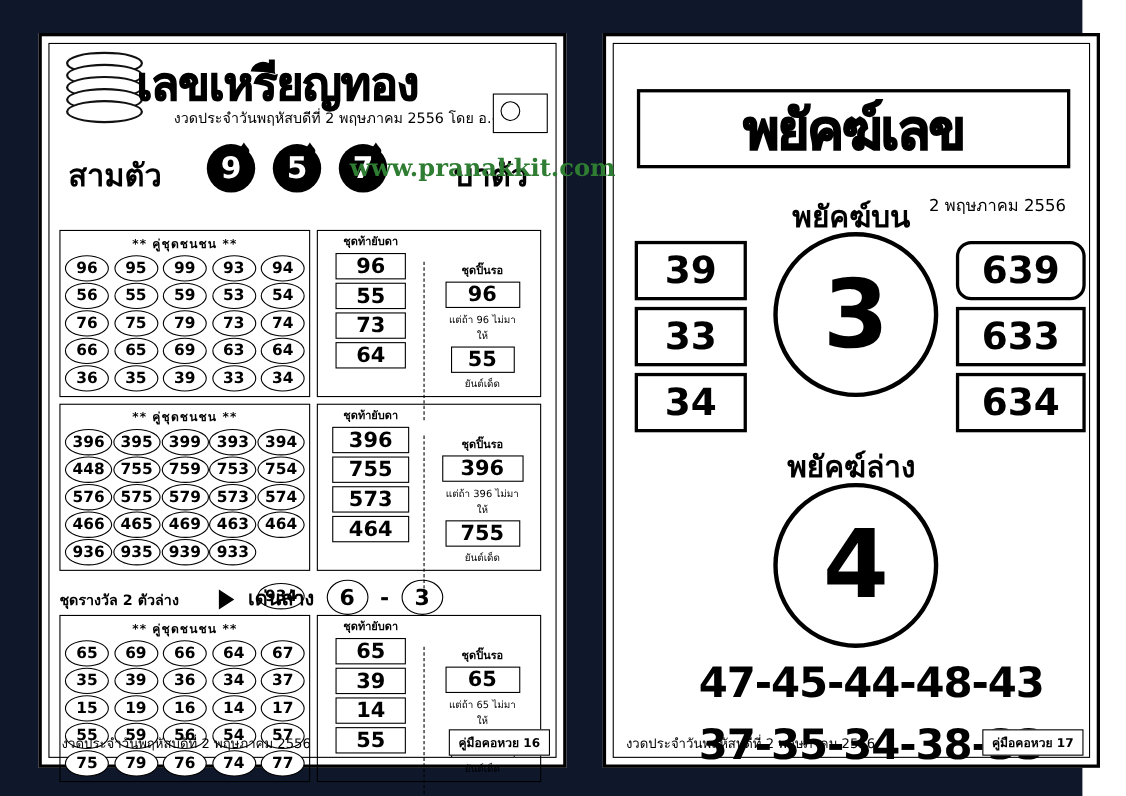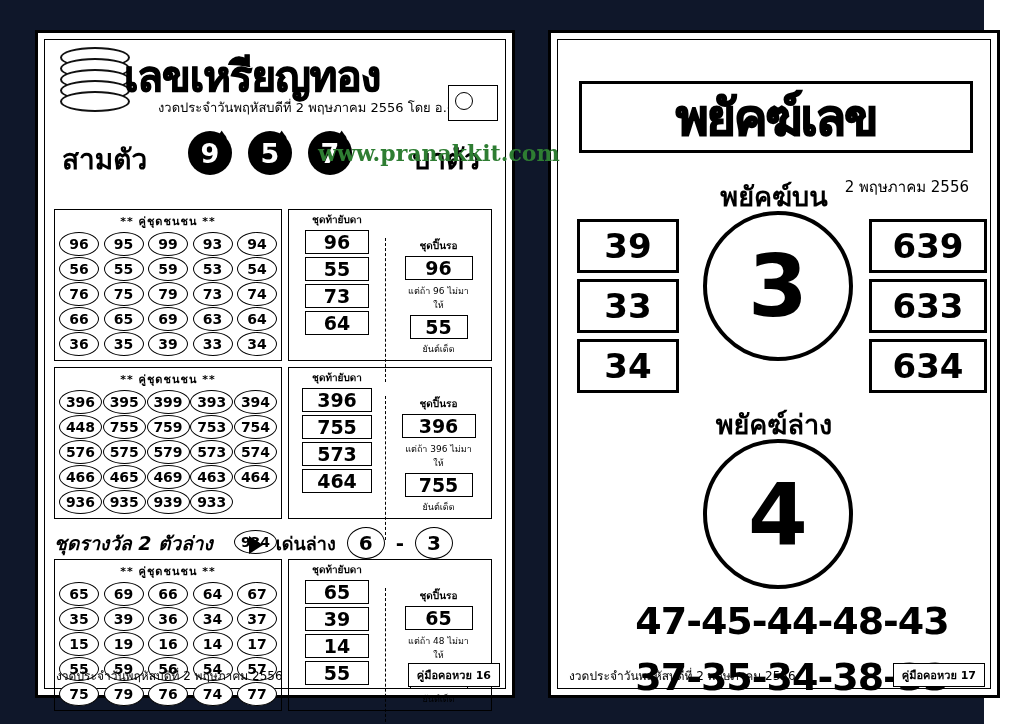--- a/index.html
+++ b/index.html
@@ -326,21 +326,21 @@
         <div class="side-head">ชุดปิ๊นรอ</div>
         <div class="rect-num" style="width:72px;">396</div>
         <div class="mini-text" style="margin-top:4px;">แต่ถ้า 396 ไม่มา</div>
         <div class="mini-text">ให้</div>
         <div class="rect-num" style="width:66px;">755</div>
         <div class="mini-text" style="margin-top:3px;">ยันต์เด็ด</div>
       </div>
     </div>
 
     <div class="mid-row" style="top:494px;">
-      <span style="font-size:19px;font-style:italic;">ชุดรางวัล 2 ตัวล่าง</span>
+      <span style="font-size:13px;">ชุดรางวัล 2 ตัวล่าง</span>
       <span style="display:inline-block;width:22px;"></span>
       <span class="tri"></span>
       <span style="font-size:18px;margin-left:6px;">เด่นล่าง</span>
       <span class="circ-num">6</span>
       <span>-</span>
       <span class="circ-num">3</span>
     </div>
 
     <div class="block" style="left:16px;top:526px;width:228px;height:152px;">
       <div class="blk-head">** คู่ชุดชนชน **</div>
@@ -387,21 +387,21 @@
       <div style="position:absolute;left:0;top:0;width:96px;height:100%;">
         <div class="side-head" style="padding-top:2px;">ชุดท้ายับดา</div>
         <div class="rect-num" style="width:62px;">65</div>
         <div class="rect-num" style="width:62px;">39</div>
         <div class="rect-num" style="width:62px;">14</div>
         <div class="rect-num" style="width:62px;">55</div>
       </div>
       <div class="dash-col" style="left:96px;top:4px;width:106px;height:144px;">
         <div class="side-head">ชุดปิ๊นรอ</div>
         <div class="rect-num" style="width:66px;">65</div>
-        <div class="mini-text" style="margin-top:4px;">แต่ถ้า 48 ไม่มา</div>
+        <div class="mini-text" style="margin-top:4px;">แต่ถ้า 65 ไม่มา</div>
         <div class="mini-text">ให้</div>
         <div class="rect-num" style="width:56px;">39</div>
         <div class="mini-text" style="margin-top:3px;">ยันต์เด็ด</div>
       </div>
     </div>
 
     <div class="foot-note">งวดประจำวันพฤหัสบดีที่ 2  พฤษภาคม  2556</div>
     <div class="foot-badge">คู่มือคอหวย 16</div>
   </div>
 
@@ -414,21 +414,21 @@
     <div class="r-date">2 พฤษภาคม 2556</div>
 
     <div class="r-sec-title" style="top:142px;">พยัคฆ์บน</div>
 
     <div class="r-rect" style="left:26px;top:186px;width:96px;height:48px;">39</div>
     <div class="r-rect" style="left:26px;top:246px;width:96px;height:48px;">33</div>
     <div class="r-rect" style="left:26px;top:306px;width:96px;height:48px;">34</div>
 
     <div class="big-circle" style="left:152px;top:178px;width:142px;height:142px;">3</div>
 
-    <div class="r-rect" style="left:318px;top:186px;width:112px;height:48px;">639</div>
+    <div class="r-rect" style="left:318px;top:186px;width:112px;height:48px;border-radius:14px;">639</div>
     <div class="r-rect" style="left:318px;top:246px;width:112px;height:48px;">633</div>
     <div class="r-rect" style="left:318px;top:306px;width:112px;height:48px;">634</div>
 
     <div class="r-sec-title" style="top:370px;">พยัคฆ์ล่าง</div>
 
     <div class="big-circle" style="left:152px;top:406px;width:142px;height:142px;">4</div>
 
     <div class="r-series" style="top:566px;">47-45-44-48-43</div>
     <div class="r-series" style="top:622px;">37-35-34-38-33</div>
 

